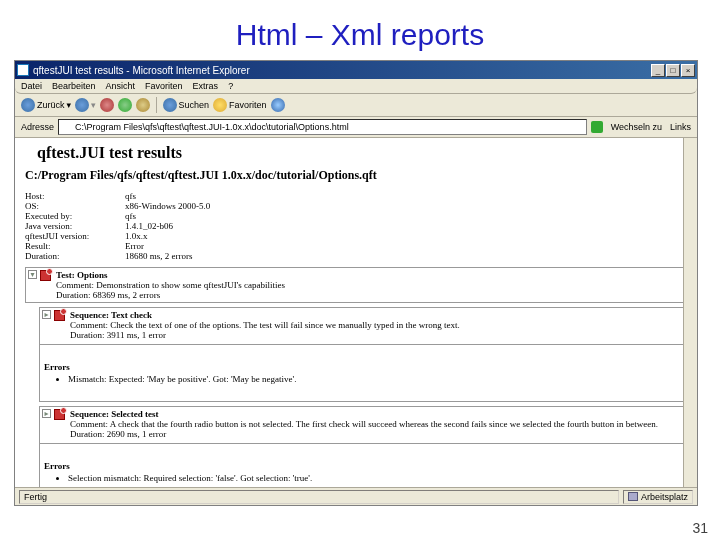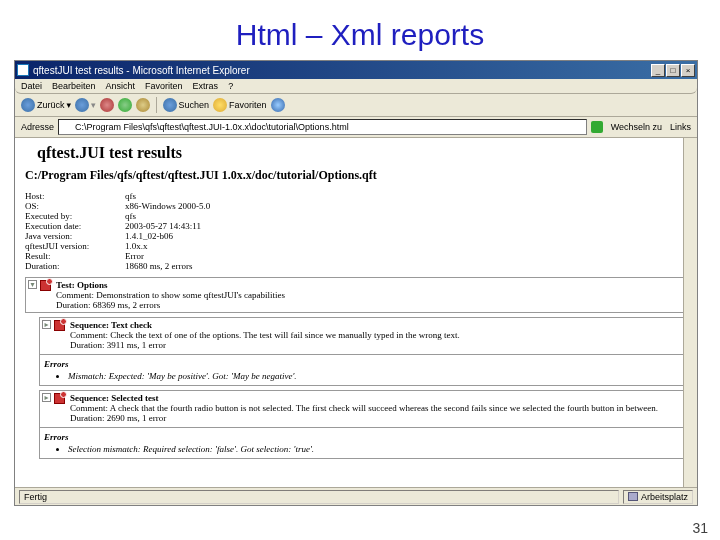--- a/index.html
+++ b/index.html
@@ -185,22 +185,21 @@
     background: #c33;
     border: 1px solid #fff;
     border-radius: 50%;
   }
   .node-body { flex: 1; padding: 0 2px; }
   .node-title { font-weight: bold; margin-top: 33px; }
   .node-comment { }
   .errors-block {
     border-top: 1px solid #999;
     margin-top: 2px;
-    padding: 4px 4px;
-    font-style: italic;
+    padding: 17px 4px;
   }
   .errors-title { font-weight: bold; margin-bottom: 2px; }
   .errors-list { padding-left: 24px; }
   .errors-list li { font-size: 9px; }
   .statusbar {
     height: 18px;
     background: #ece9d8;
     border-top: 1px solid #aca899;
     display: flex;
     align-items: center;
@@ -301,24 +300,20 @@
         </div>
       <div class="kv-row">
           <div class="kv-key">OS:</div>
           <div class="kv-val">x86-Windows 2000-5.0</div>
         </div>
       <div class="kv-row">
           <div class="kv-key">Executed by:</div>
           <div class="kv-val">qfs</div>
         </div>
       <div class="kv-row">
-          <div class="kv-key">Execution date:</div>
-          <div class="kv-val">2003-05-27 14:43:11</div>
-        </div>
-      <div class="kv-row">
           <div class="kv-key">Java version:</div>
           <div class="kv-val">1.4.1_02-b06</div>
         </div>
       <div class="kv-row">
           <div class="kv-key">qftestJUI version:</div>
           <div class="kv-val">1.0x.x</div>
         </div>
       <div class="kv-row">
           <div class="kv-key">Result:</div>
           <div class="kv-val">Error</div>

